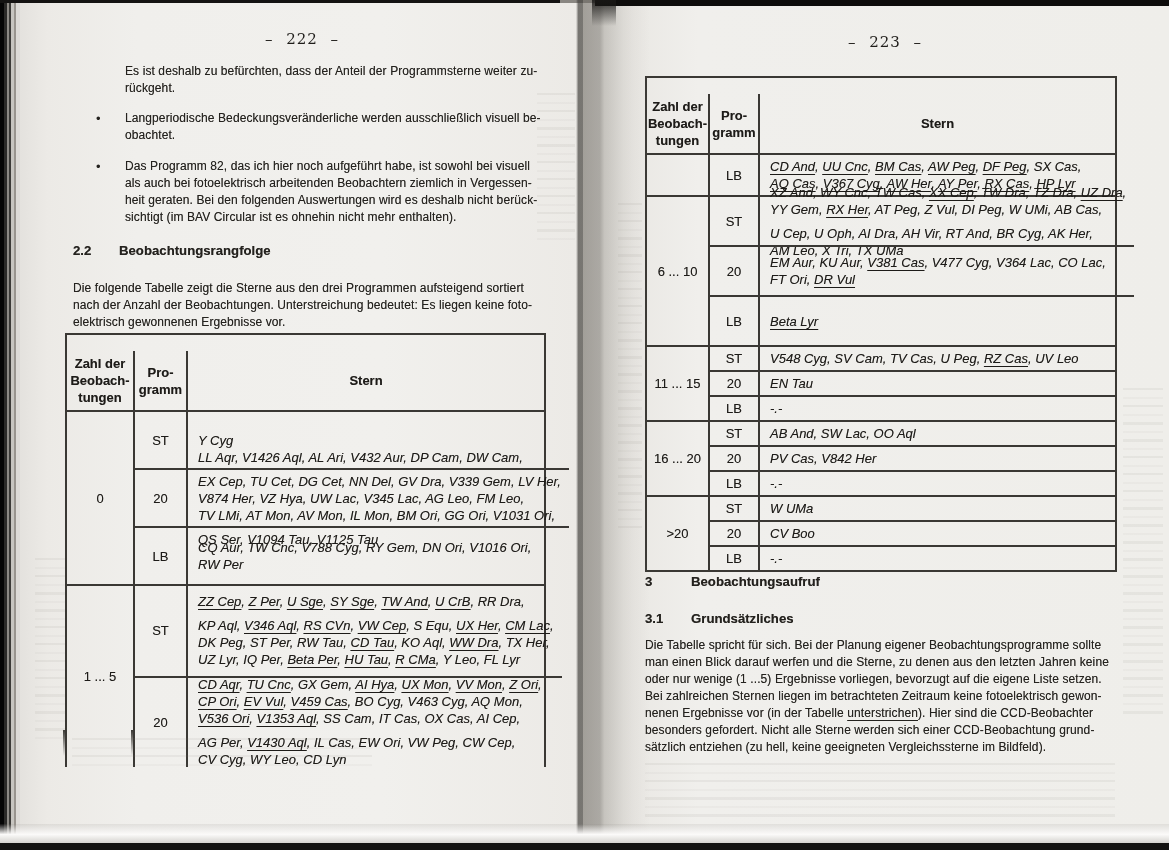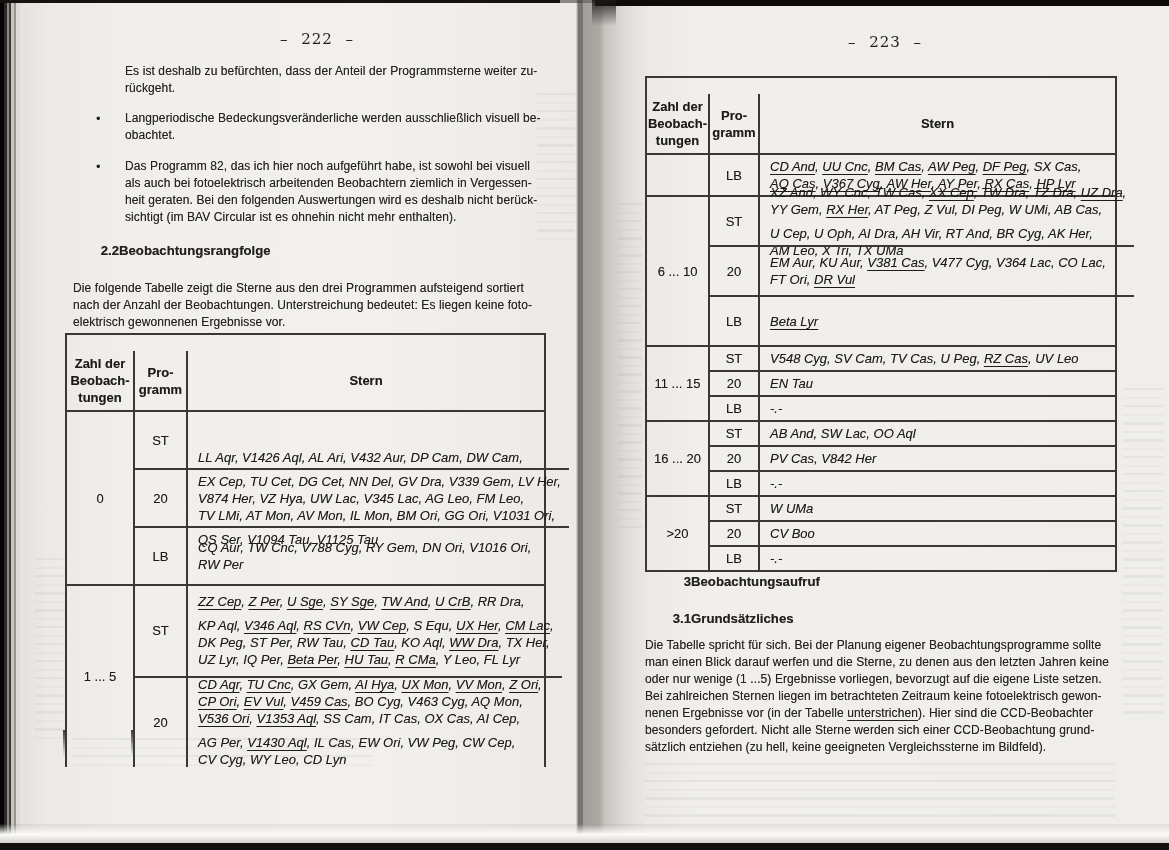--- a/index.html
+++ b/index.html
@@ -30,21 +30,21 @@
                rgba(122,117,108,.08) 9px 11px,rgba(122,117,108,0) 11px 17px);}
   
   .pageno{position:absolute;font-family:"DejaVu Serif",serif;font-size:15px;letter-spacing:1px;
           word-spacing:7px;color:#1f1d1a;text-align:center;width:140px;}
   .para{position:absolute;font-size:12px;line-height:17px;letter-spacing:.1px;
         text-shadow:0 0 .5px rgba(30,28,25,.5);}
   .tline{white-space:nowrap;}
   .bullet{position:absolute;display:flex;}
   .dot{width:29px;font-size:13px;line-height:17px;}
   .heading{position:absolute;display:flex;font-weight:bold;font-size:13.2px;
-           text-shadow:0 0 .5px rgba(30,28,25,.55);text-align:right;}
+           text-shadow:0 0 .5px rgba(30,28,25,.55);}
   .hnum{width:46px;flex:none;}
   .u{text-decoration:underline;text-underline-offset:2.5px;text-decoration-thickness:1.4px;}
   
   .tbl{position:absolute;border:2px solid #3a3834;font-size:13px;line-height:17px;color:#1d1b18;
        box-sizing:border-box;text-shadow:0 0 .5px rgba(30,28,25,.45);--c1:68px;--c2:53px;}
   .tbl *{box-sizing:border-box;}
   .tbl-left{border-bottom:none;}
   .tbl-right{--c1:63px;--c2:50px;}
   .thead{display:flex;border-bottom:2px solid #3a3834;font-weight:bold;min-height:56px;margin-top:16px;}
   .th{display:flex;align-items:center;justify-content:center;text-align:center;padding:4px 2px;}
@@ -66,21 +66,21 @@
   .tail{position:absolute;top:100%;width:2px;height:26px;
         background:linear-gradient(180deg,#3a3834,rgba(58,56,52,0));}
   .tail1{left:-2px;} .tail2{left:66px;}
 </style>
 </head>
 <body>
 
 <div class="canvas">
 
   <div class="page page-left">
-    <div class="pageno" style="left:230px;top:27px;">– 222 –</div>
+    <div class="pageno" style="left:215px;top:27px;">– 222 –</div>
 
     <div class="para" style="left:108px;top:60px;width:440px;">
         <div class="tline">Es ist deshalb zu befürchten, dass der Anteil der Programmsterne weiter zu-</div>
         <div class="tline">rückgeht.</div>
       </div>
 
     <div class="bullet" style="left:79px;top:107px;width:470px;">
       <span class="dot">•</span>
       <div class="para" style="position:static;">
           <div class="tline">Langperiodische Bedeckungsveränderliche werden ausschließlich visuell be-</div>
@@ -117,20 +117,23 @@
           <div class="th c2">
             <span>Pro-<br>gramm</span>
           </div>
           <div class="th c3">Stern</div>
         </div>
         <div class="tgroup">
           <div class="count-cell">0</div>
           <div class="group-rows">
             <div class="trow">
               <div class="prog-cell">ST</div>
+              <div class="star-cell">
+                <div class="star-line"><span>Y Cyg</span></div>
+              </div>
             </div>
             <div class="trow">
               <div class="prog-cell">20</div>
               <div class="star-cell">
                 <div class="star-line gap"><span>LL Aqr</span>, <span>V1426 Aql</span>, <span>AL Ari</span>, <span>V432 Aur</span>, <span>DP Cam</span>, <span>DW Cam</span>,</div>
                 <div class="star-line"><span>EX Cep</span>, <span>TU Cet</span>, <span>DG Cet</span>, <span>NN Del</span>, <span>GV Dra</span>, <span>V339 Gem</span>, <span>LV Her</span>,</div>
                 <div class="star-line"><span>V874 Her</span>, <span>VZ Hya</span>, <span>UW Lac</span>, <span>V345 Lac</span>, <span>AG Leo</span>, <span>FM Leo</span>,</div>
                 <div class="star-line gap"><span>TV LMi</span>, <span>AT Mon</span>, <span>AV Mon</span>, <span>IL Mon</span>, <span>BM Ori</span>, <span>GG Ori</span>, <span>V1031 Ori</span>,</div>
                 <div class="star-line"><span>QS Ser</span>, <span>V1094 Tau</span>, <span>V1125 Tau</span></div>
               </div>

